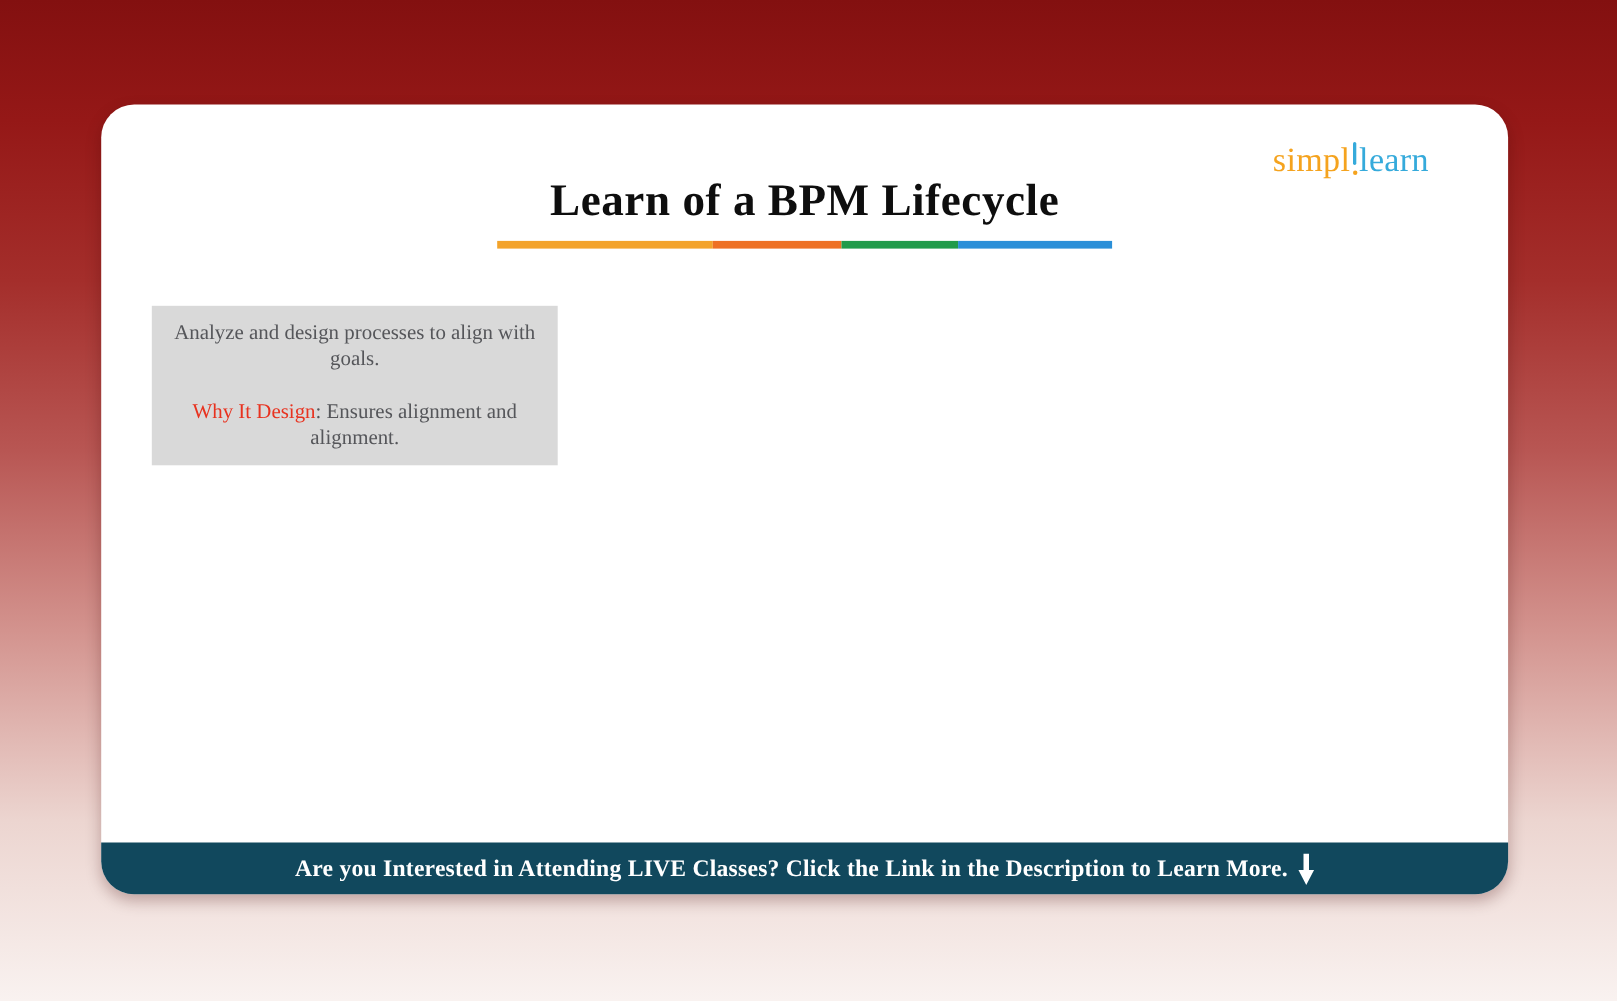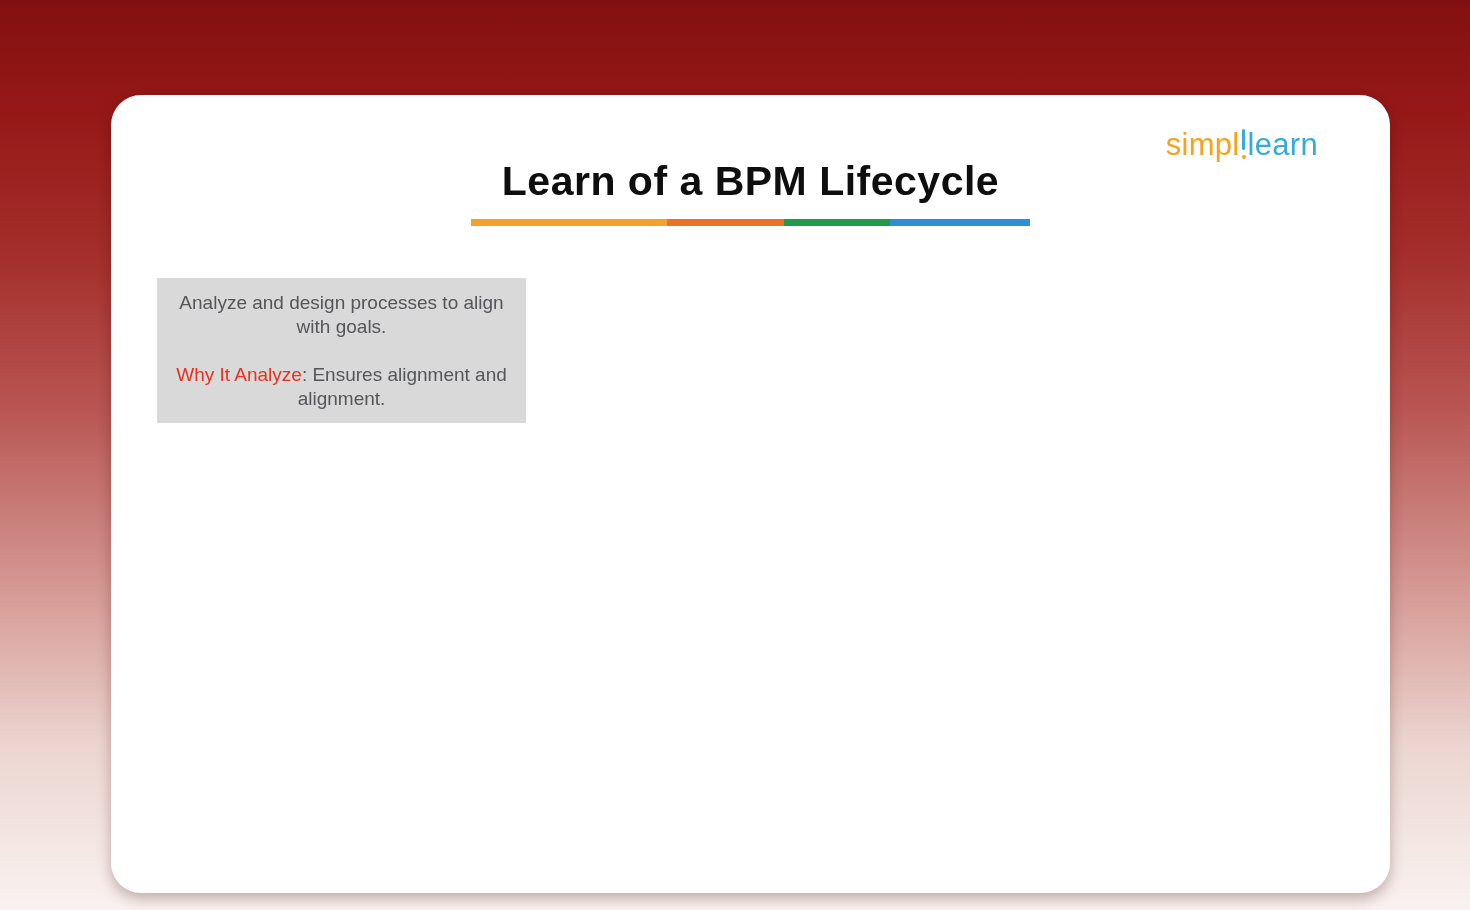--- a/index.html
+++ b/index.html
@@ -19,27 +19,28 @@
         #a42e2b 28%,
         #b85653 45%,
         #d3938e 63%,
         #ecd5d0 82%,
         #f9f2f0 100%);
   }
 
   
   .slide-card {
     position: absolute;
-    left: 111px;
+    left: 92px;
     top: 95px;
     width: 1279px;
-    height: 798px;
+    height: 718px;
     background: #ffffff;
     border-radius: 30px;
     box-shadow: 0 6px 14px rgba(60, 5, 5, 0.28);
+    font-family: Liberation Serif, serif;
   }
 
   
   .logo {
     position: absolute;
     top: 34px;
     right: 72px;
     font-size: 31px;
     font-weight: 500;
     letter-spacing: 0.3px;
@@ -171,18 +172,26 @@
       <div class="seg seg-yellow"></div>
       <div class="seg seg-orange"></div>
       <div class="seg seg-green"></div>
       <div class="seg seg-blue"></div>
     </div>
   </div>
 
   <div class="step-card">
     <div class="step-card-body">
       <p class="step-description">Analyze and design processes to align with goals.</p>
-      <p class="step-why"><span class="why-label">Why It Analyze</span><span>: Ensures alignment and alignment.</span></p>
+      <p class="step-why"><span class="why-label">Why It Design</span><span>: Ensures alignment and alignment.</span></p>
     </div>
   </div>
 
+  <div class="banner">
+    <span>Are you Interested in Attending LIVE Classes? Click the Link in the Description to Learn More.</span>
+    <span class="arrow-icon">
+      <svg width="15" height="29" viewBox="0 0 15 29" aria-hidden="true">
+        <path d="M5 0 h5 v15 h4.6 L7.5 28.5 L0.4 15 H5 Z" fill="#ffffff"></path>
+      </svg>
+    </span>
+  </div>
 
 </div>
 
 </body></html>

